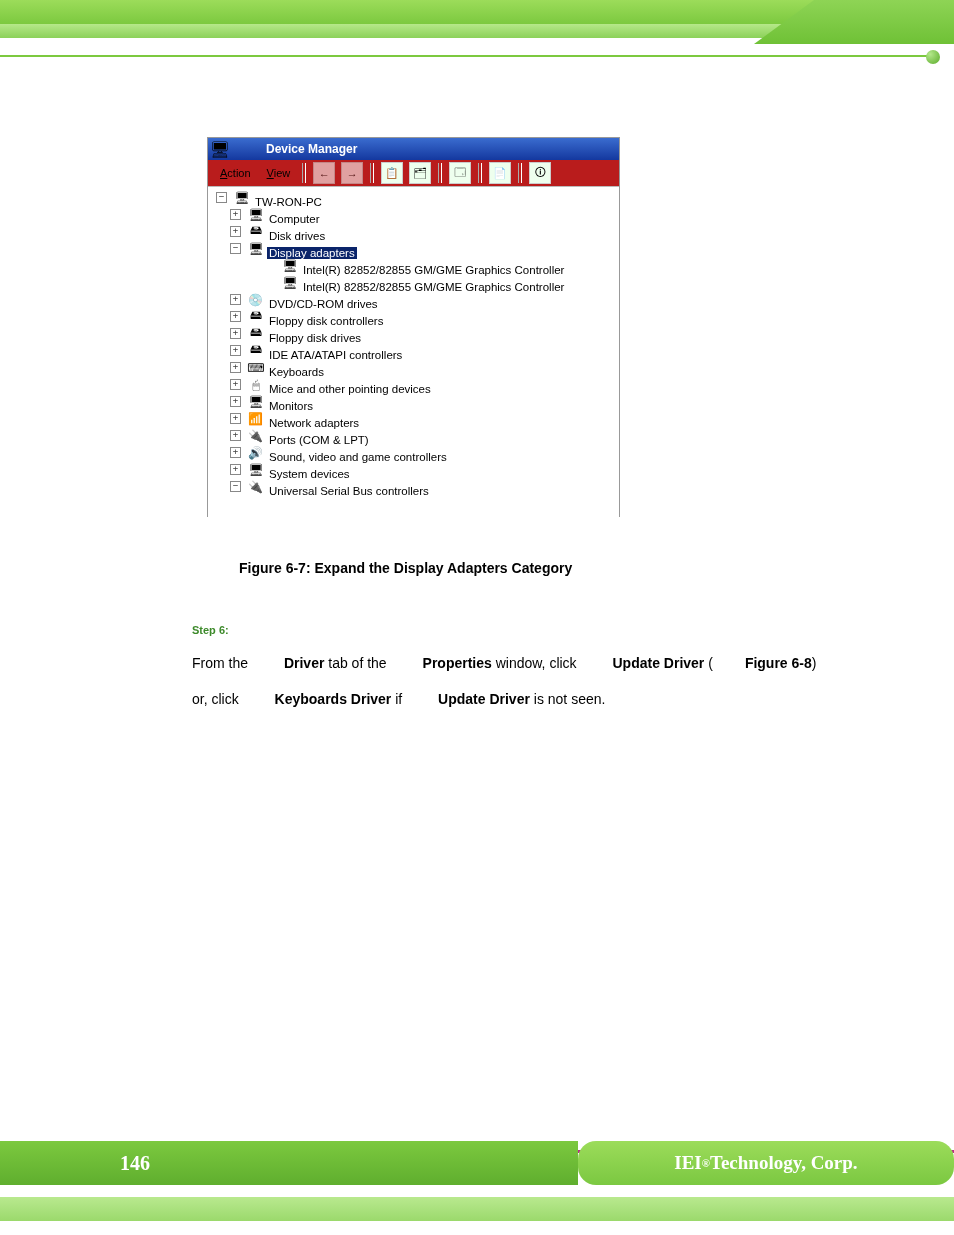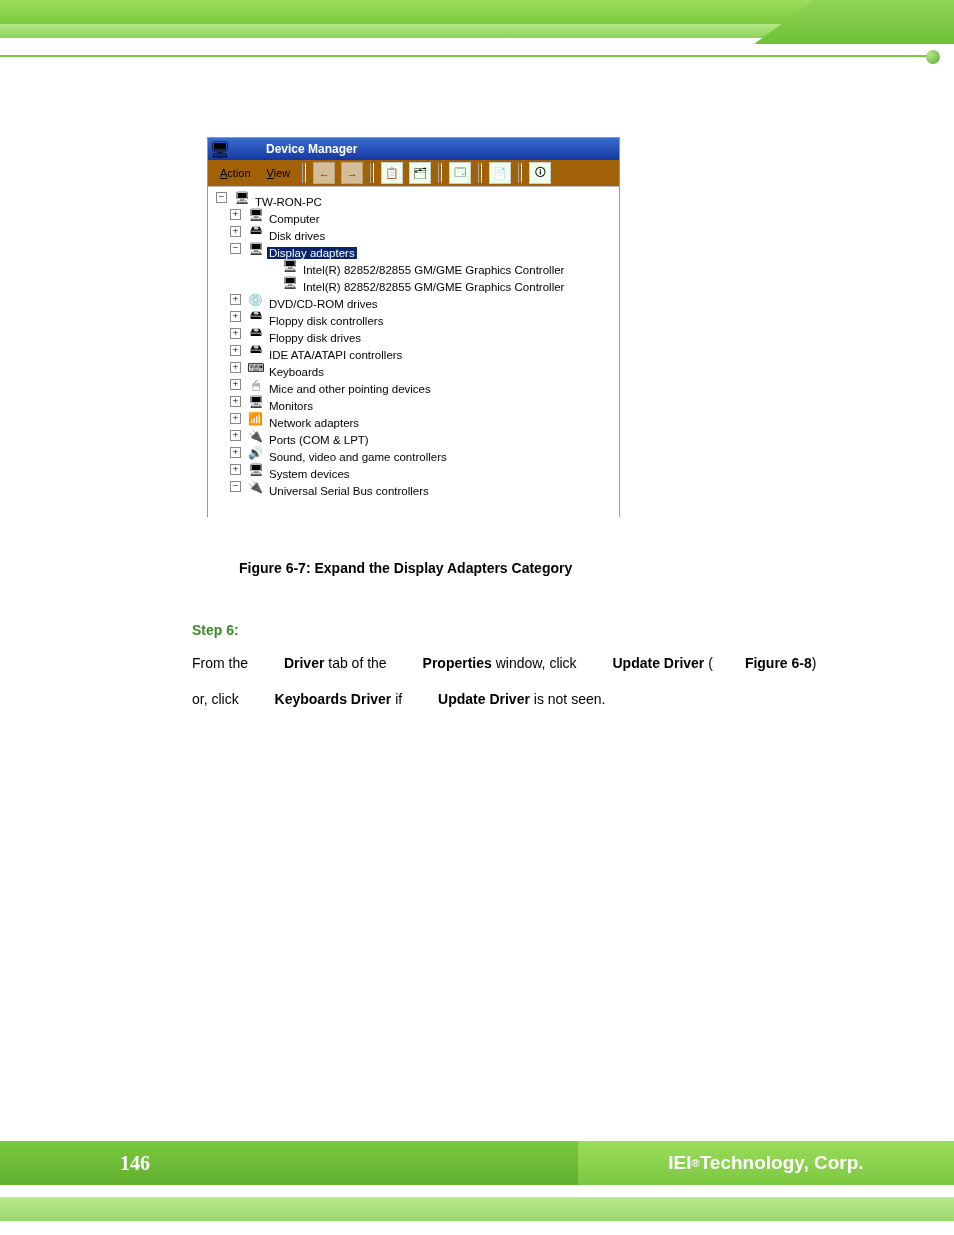--- a/index.html
+++ b/index.html
@@ -11,47 +11,47 @@
   .top-banner .wedge{position:absolute;top:0;right:0;width:200px;height:44px;background:linear-gradient(#8ed455,#6fc136);clip-path:polygon(30% 0,100% 0,100% 100%,0 100%);}
   .top-rule{position:absolute;top:55px;left:0;right:22px;height:2px;background:#7cc93f;}
   .top-dot{position:absolute;top:50px;right:14px;width:14px;height:14px;border-radius:50%;background:radial-gradient(circle at 30% 30%,#b4e88b,#5bab2a);}
   
   .figure{position:absolute;top:137px;left:207px;width:413px;height:380px;border:1px solid #999;box-sizing:border-box;background:#ece9d8;}
   
   .titlebar{height:22px;background:linear-gradient(#3a6ccf,#14389f);display:flex;align-items:center;padding:0 4px;gap:6px;}
   .titlebar .ticon{width:16px;height:16px;display:flex;align-items:center;justify-content:center;}
   .titlebar .ttext{color:#fff;font-weight:bold;font-size:12px;padding-left:32px;}
   
-  .menubar{height:26px;background:#a16207;border-bottom:1px solid #bbb;display:flex;align-items:center;font-size:11px;color:#000;padding-left:6px;gap:4px;}
+  .menubar{height:26px;background:#b91c1c;border-bottom:1px solid #bbb;display:flex;align-items:center;font-size:11px;color:#000;padding-left:6px;gap:4px;}
   .menubar .mi{padding:2px 6px;}
   .menubar .mi u{text-decoration:underline;}
   .menubar .sep{width:2px;height:20px;border-left:1px solid #aaa;border-right:1px solid #fff;margin:0 2px;}
   .menubar .tbtn{width:20px;height:20px;border:1px solid #ccc;background:#efe;display:flex;align-items:center;justify-content:center;margin:0 1px;font-size:11px;}
   .menubar .tbtn.dis{filter:grayscale(1) opacity(.6);}
   
   .tree{background:#fff;height:calc(100% - 48px);overflow:hidden;font-family:Tahoma,Arial,sans-serif;font-size:11.5px;color:#000;padding-top:2px;}
   .row{display:flex;align-items:center;height:17px;white-space:nowrap;}
   .exp{width:9px;height:9px;border:1px solid #888;font-size:9px;line-height:7px;text-align:center;margin-left:8px;margin-right:4px;color:#444;background:#fff;font-family:monospace;}
   .noexp{width:13px;margin-left:8px;margin-right:0;}
   .ic{width:16px;height:15px;margin:0 3px;display:flex;align-items:center;justify-content:center;font-size:12px;}
   .lbl{padding:0 2px;margin-top:8px;}
   .sel{background:#0a246a;color:#fff;}
   .i1{padding-left:0;}
   .i2{padding-left:14px;}
   .i4{padding-left:50px;}
   
   .caption{position:absolute;top:560px;left:207px;font-size:14px;color:#000;}
   .step-row{position:absolute;top:615px;left:192px;right:90px;font-size:14px;line-height:30px;color:#000;}
-  .step-lbl{color:#3d8a2b;font-weight:bold;font-size:14px;margin-right:28px;vertical-align:top;}
+  .step-lbl{color:#3d8a2b;font-weight:bold;font-size:11px;margin-right:28px;vertical-align:top;}
   .step-body{display:inline-block;vertical-align:top;line-height:36px;}
   
   .foot-rule{position:absolute;bottom:82px;left:0;right:0;height:3px;background:#b63088;}
   .foot-bar{position:absolute;bottom:50px;left:0;right:0;height:44px;display:flex;}
   .foot-left{width:48%;background:linear-gradient(#7cc93f,#5fae2e);display:flex;align-items:center;padding-left:120px;color:#fff;font-weight:bold;font-size:20px;font-family:'Times New Roman',serif;}
-  .foot-right{flex:1;background:linear-gradient(#9cdc5a,#7bc841);display:flex;align-items:center;justify-content:center;color:#fff;font-weight:bold;font-size:19px;font-family:Liberation Sans, sans-serif;}
+  .foot-right{flex:1;background:linear-gradient(#9cdc5a,#7bc841);display:flex;align-items:center;justify-content:center;color:#fff;font-weight:bold;font-size:19px;font-family:Liberation Serif, serif;border-radius:18px;}
   .foot-right sup{font-size:11px;vertical-align:super;}
   .foot-under{position:absolute;bottom:14px;left:0;right:0;height:24px;background:linear-gradient(#b9e98f,#9bd96c);}
   b{font-weight:bold;padding-left:32px;}
 </style>
 </head>
 <body>
 
 <div class="page">
 
   <div class="top-banner">

